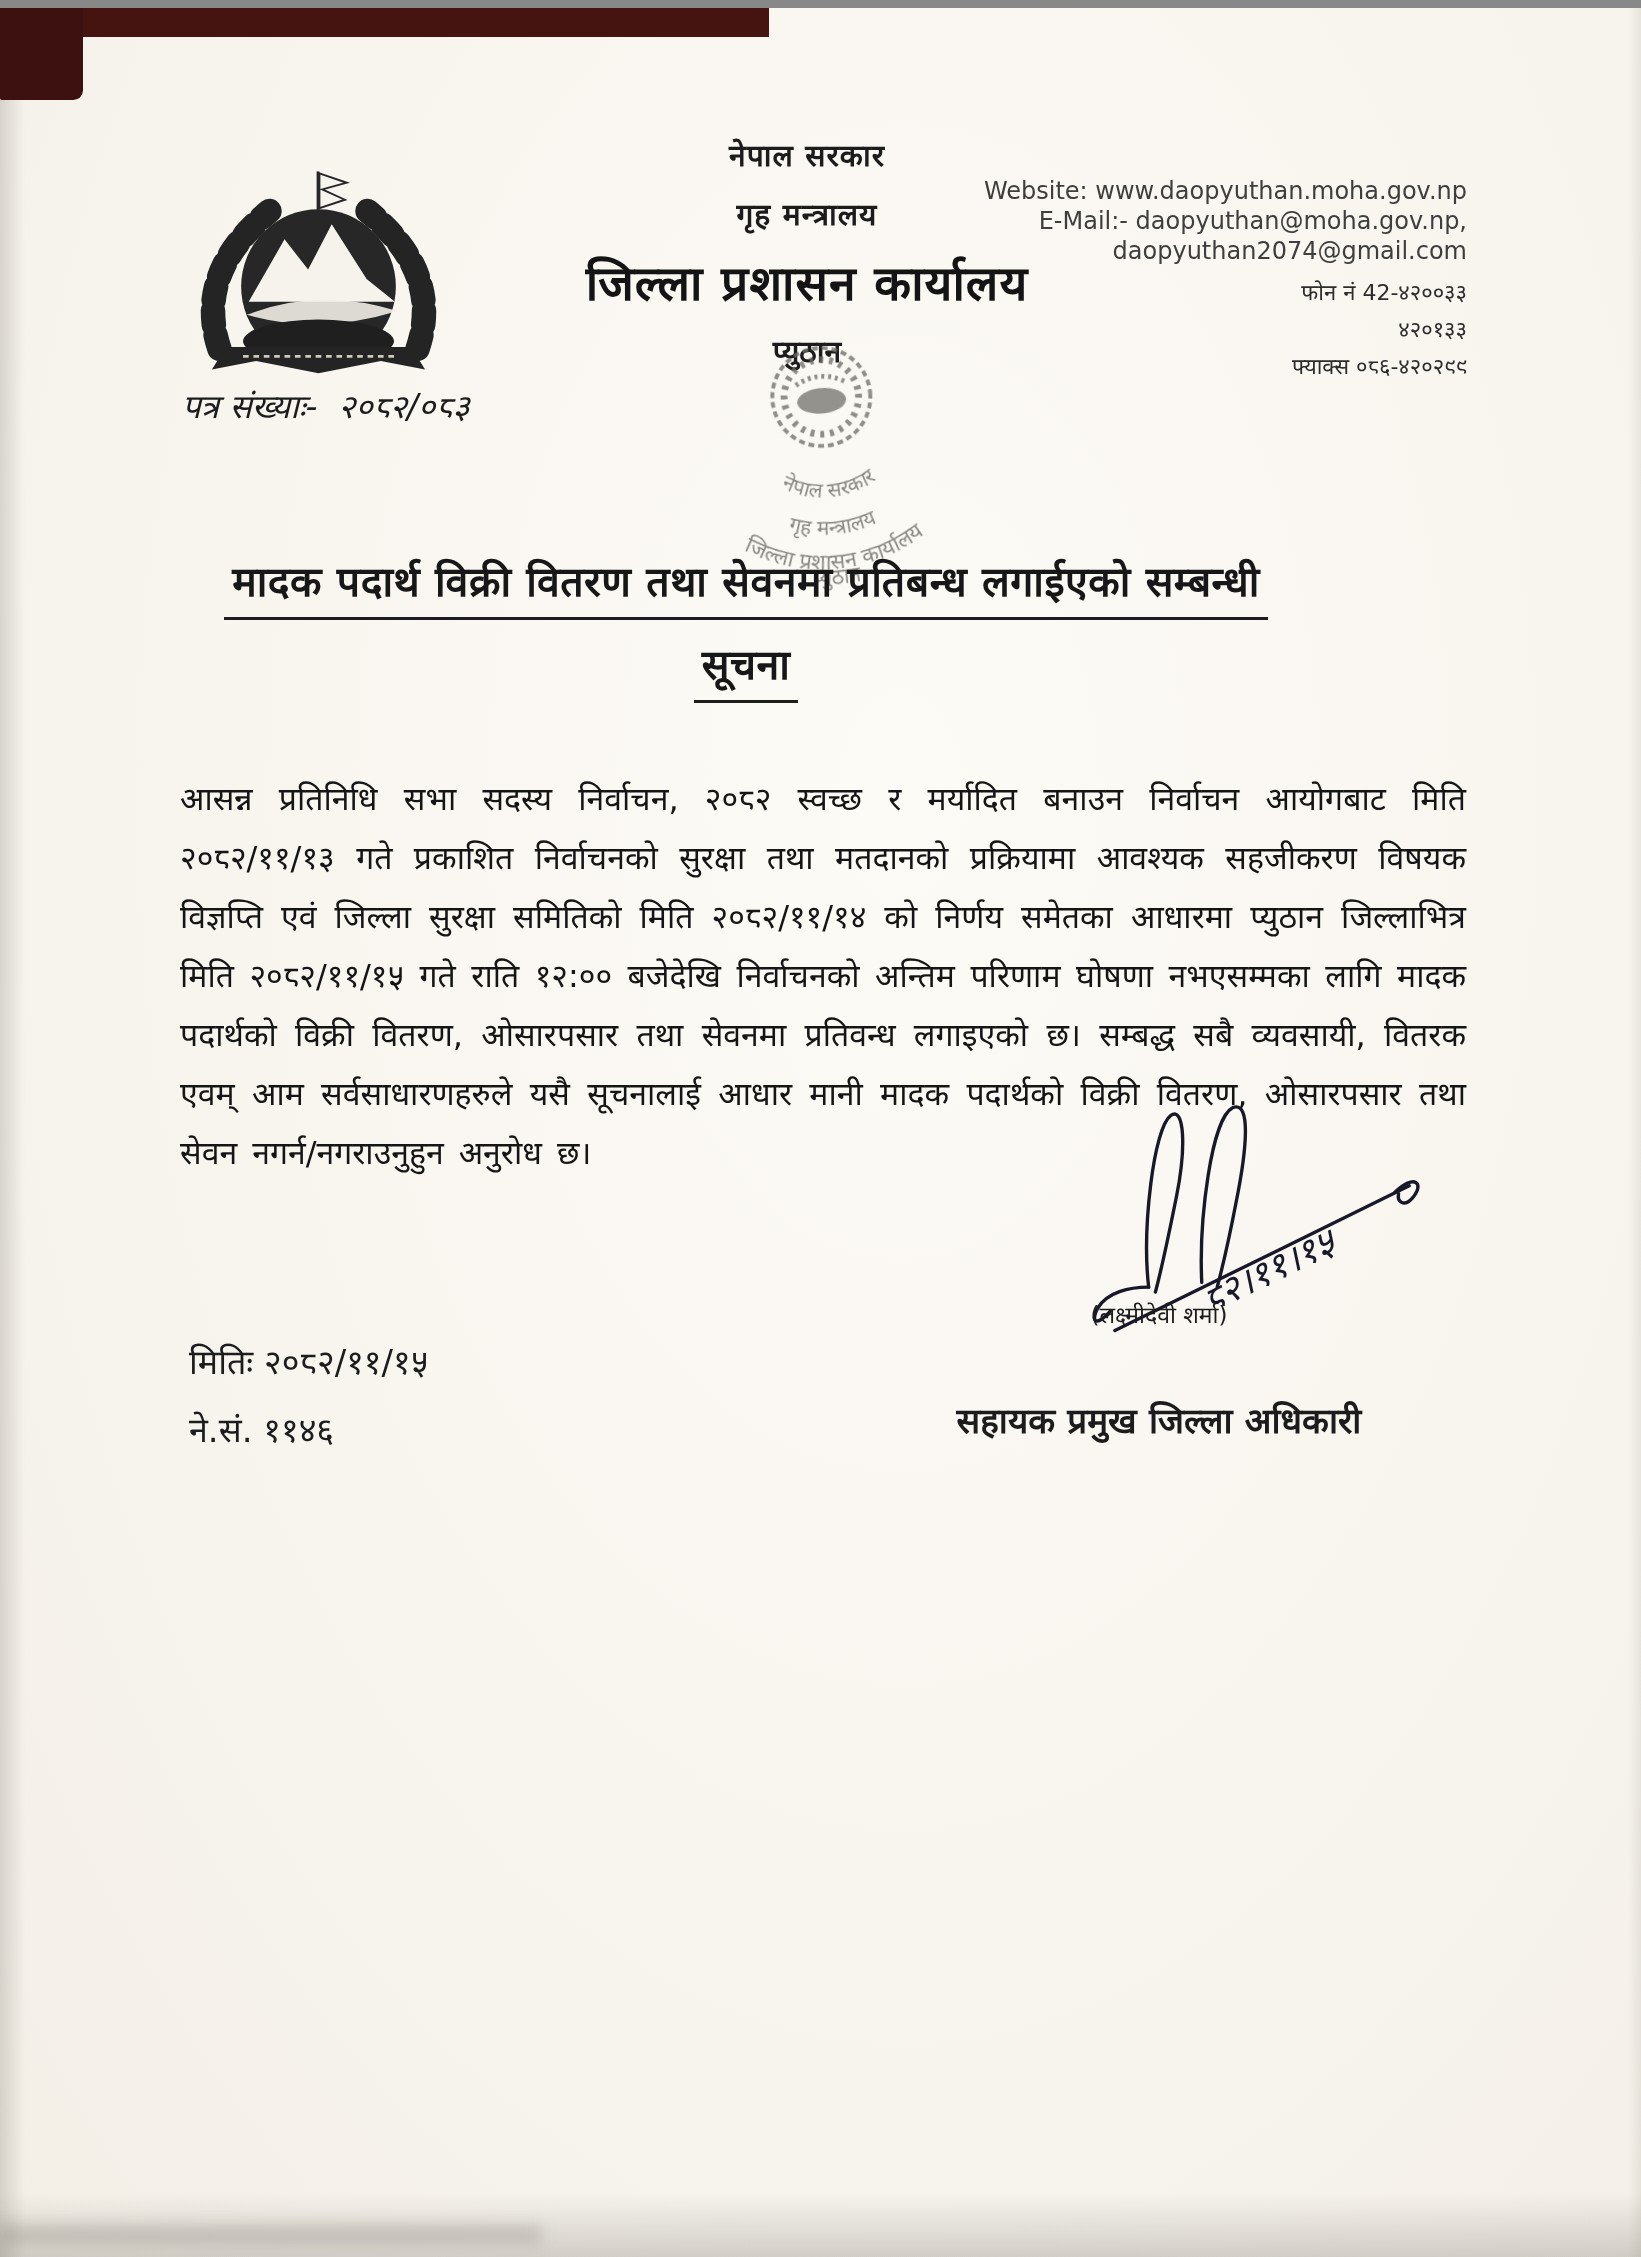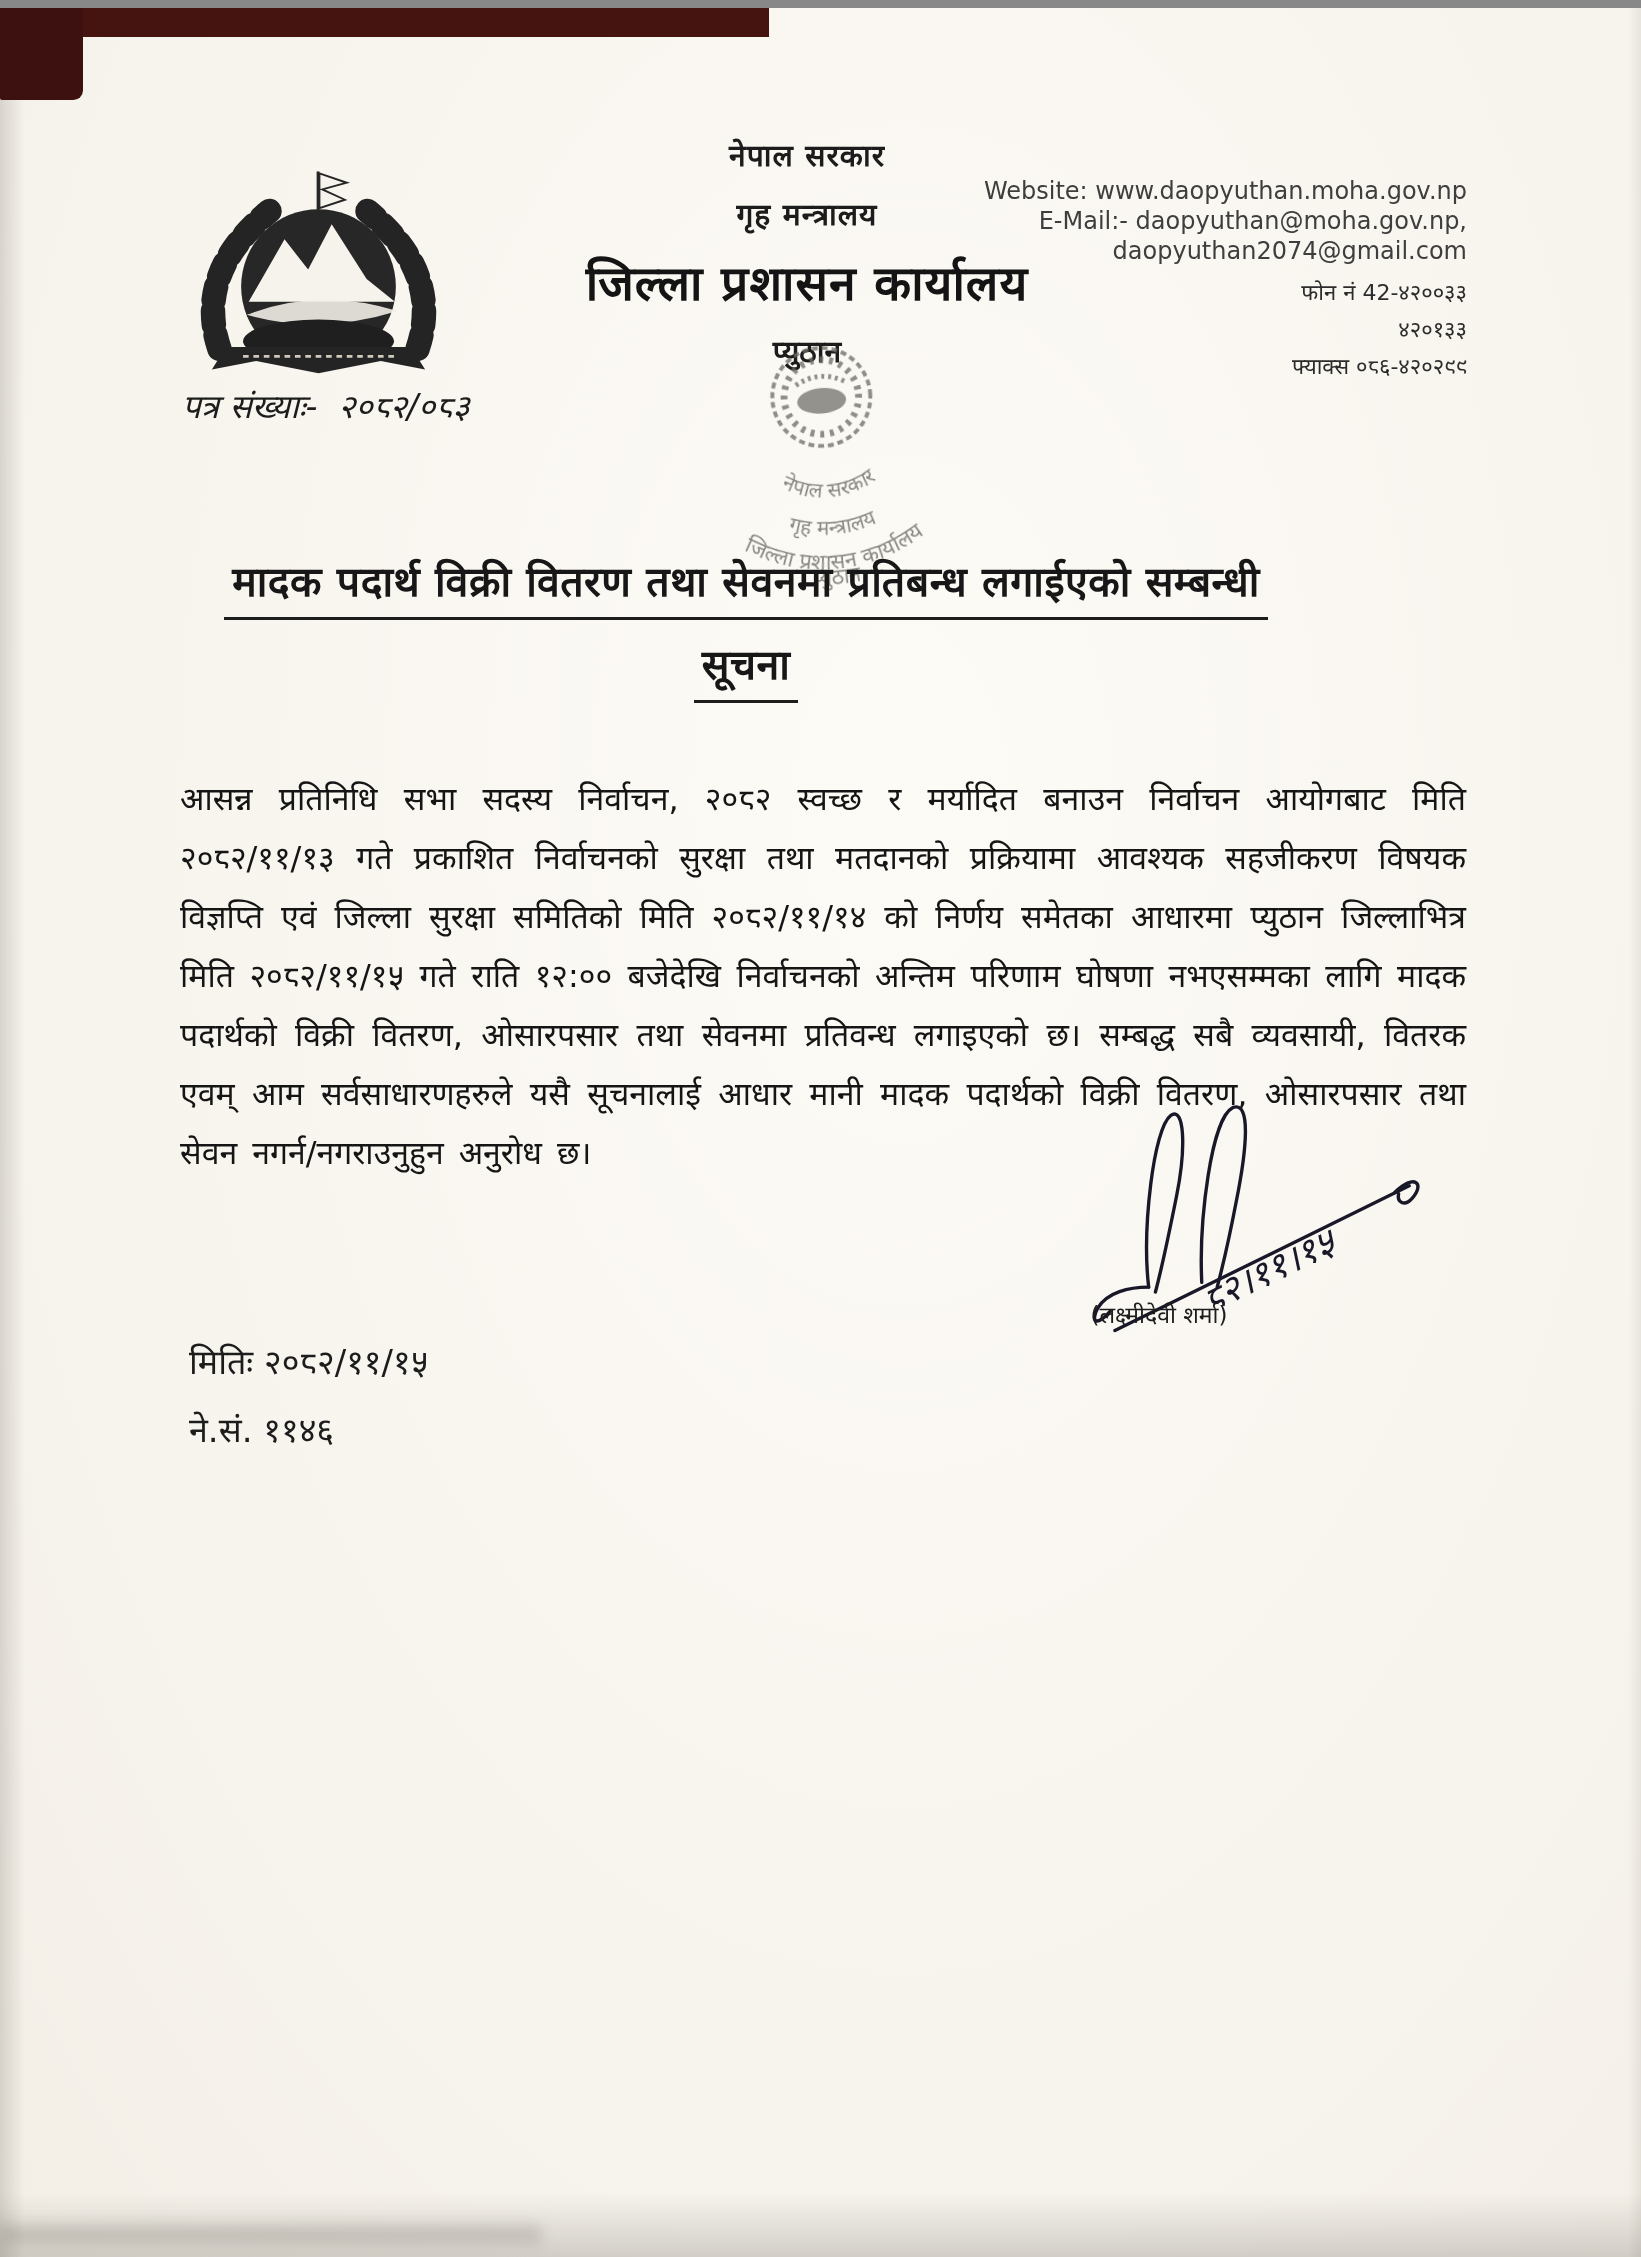--- a/index.html
+++ b/index.html
@@ -160,15 +160,16 @@
         <path d="M 60 245 L 365 95"></path>
         <path d="M 350 102 C 370 82 382 92 368 108 C 360 117 352 112 354 103"></path>
       </g>
       <text x="225" y="195" transform="rotate(-26 225 195)" font-size="38" fill="#181828" font-style="italic" text-anchor="middle" font-family="'DejaVu Sans','Liberation Sans',sans-serif">८२।११।१५</text>
     </svg>
   </div>
 
   <div class="abs date-line">मितिः २०८२/११/१५</div>
   <div class="abs ref-line">ने.सं. ११४६</div>
   <div class="abs sig-name">(लक्ष्मीदेवी शर्मा)</div>
+  <div class="abs sig-title">सहायक प्रमुख जिल्ला अधिकारी</div>
 
 </div>
 
 
 </body></html>

